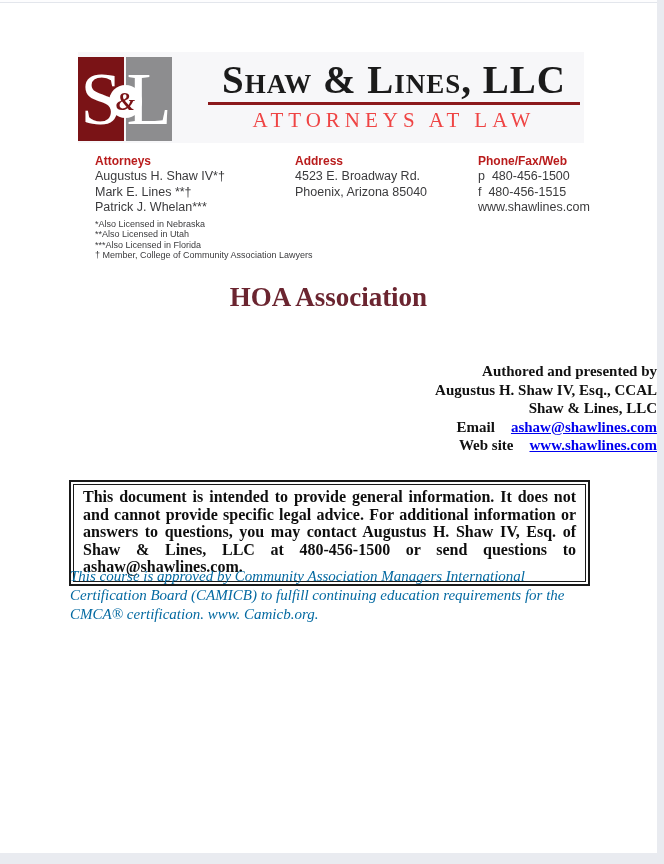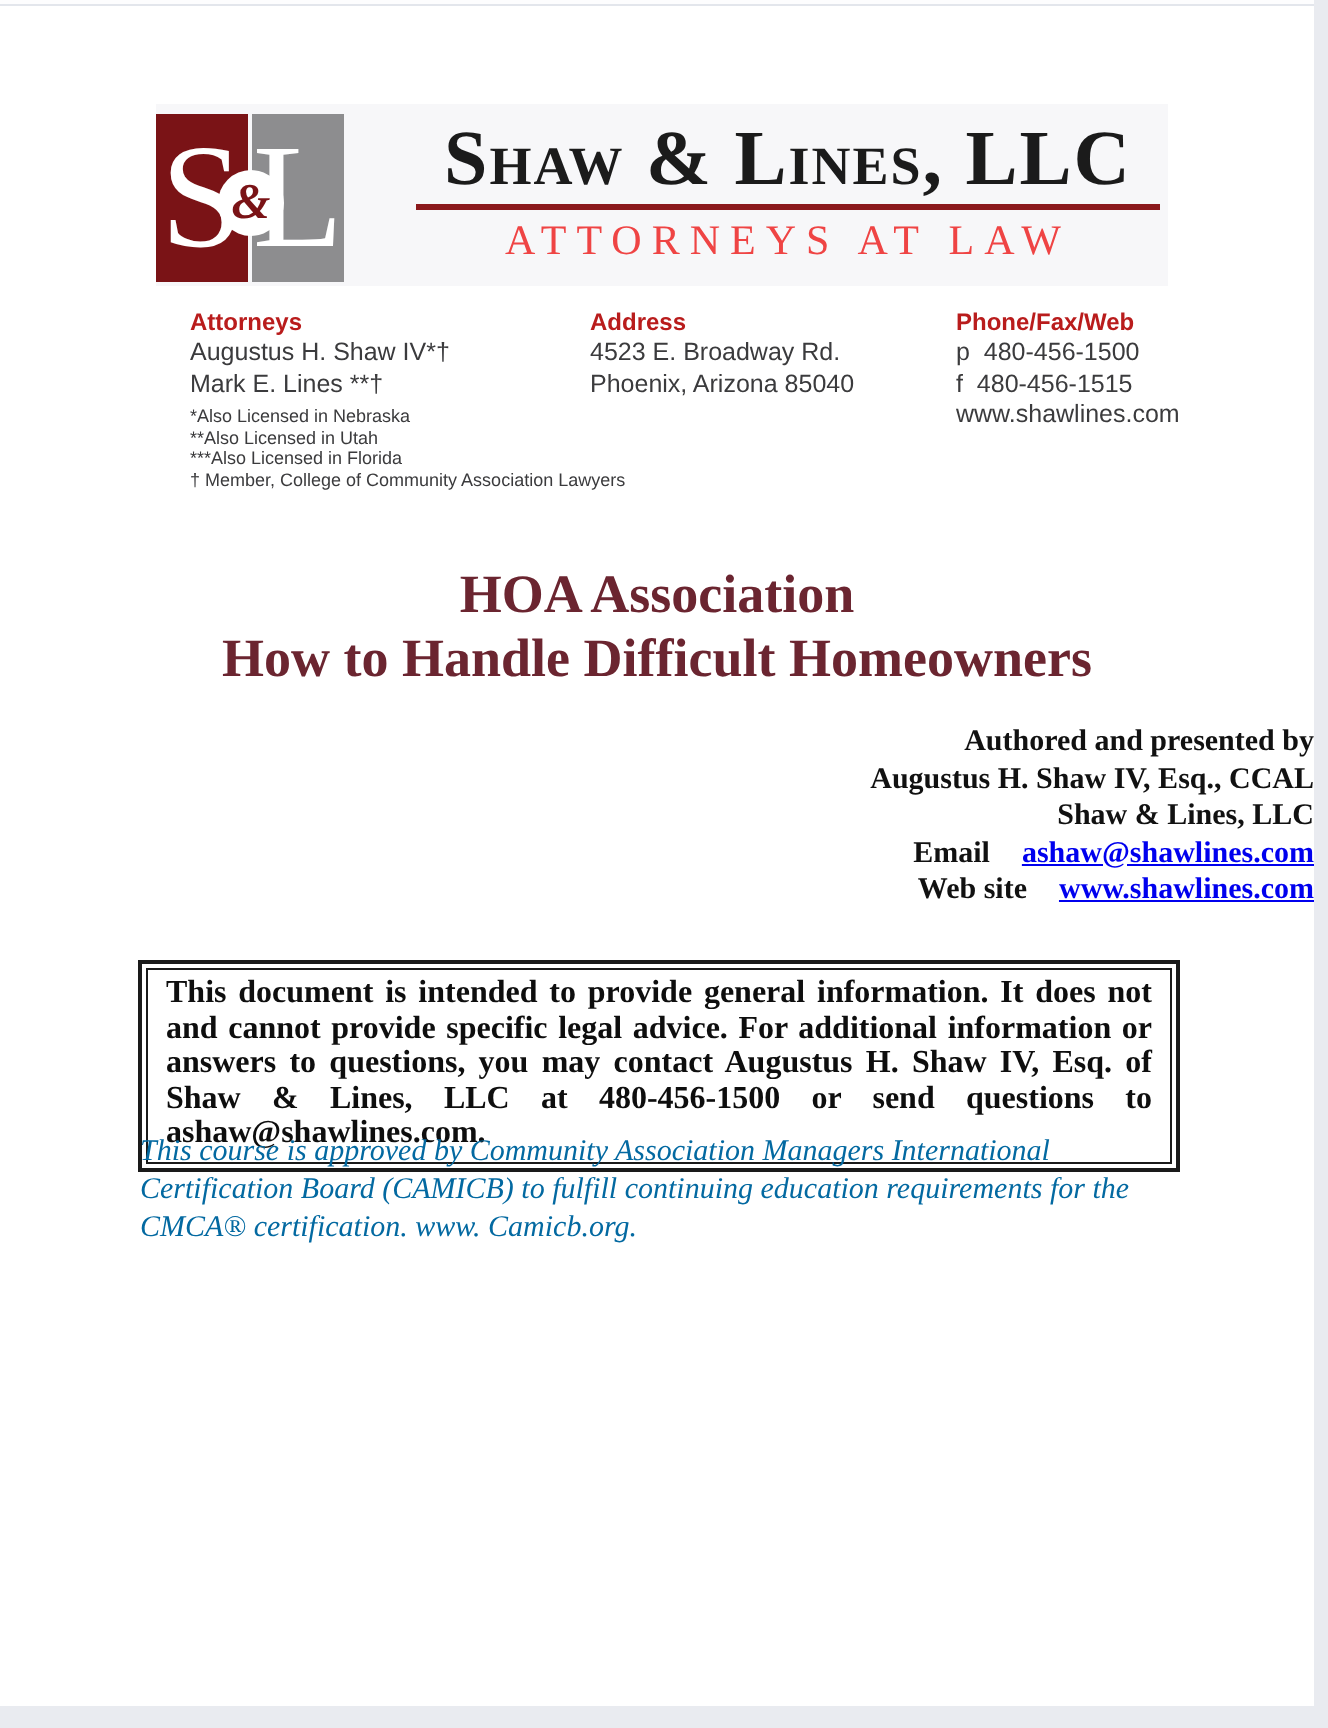--- a/index.html
+++ b/index.html
@@ -113,20 +113,21 @@
       <div class="brand-rule"></div>
       <div class="tagline">ATTORNEYS AT LAW</div>
     </div>
   </div>
 
   <div class="contact">
     <div class="col col-attorneys">
       <div class="col-head">Attorneys</div>
       <div class="col-line">Augustus H. Shaw IV*†</div>
       <div class="col-line">Mark E. Lines **†</div>
+      <div class="col-line">Patrick J. Whelan***</div>
       <div class="fn-block">
         <div class="fn-line">*Also Licensed in Nebraska</div>
         <div class="fn-line">**Also Licensed in Utah</div>
         <div class="fn-line">***Also Licensed in Florida</div>
         <div class="fn-line">† Member, College of Community Association Lawyers</div>
       </div>
     </div>
     <div class="col col-address">
       <div class="col-head">Address</div>
       <div class="col-line">4523 E. Broadway Rd.</div>
@@ -135,21 +136,20 @@
     <div class="col col-phone">
       <div class="col-head">Phone/Fax/Web</div>
       <div class="col-line">p  480-456-1500</div>
       <div class="col-line">f  480-456-1515</div>
       <div class="col-line">www.shawlines.com</div>
     </div>
   </div>
 
   <div class="doc-title">
     <div>HOA Association</div>
-    <div>How to Handle Difficult Homeowners</div>
   </div>
 
   <div class="byline">
     <div>Authored and presented by</div>
     <div>Augustus H. Shaw IV, Esq., CCAL</div>
     <div>Shaw &amp; Lines, LLC</div>
     <div>
       <span class="link-label">Email</span><a href="#">ashaw@shawlines.com</a>
     </div>
     <div>

